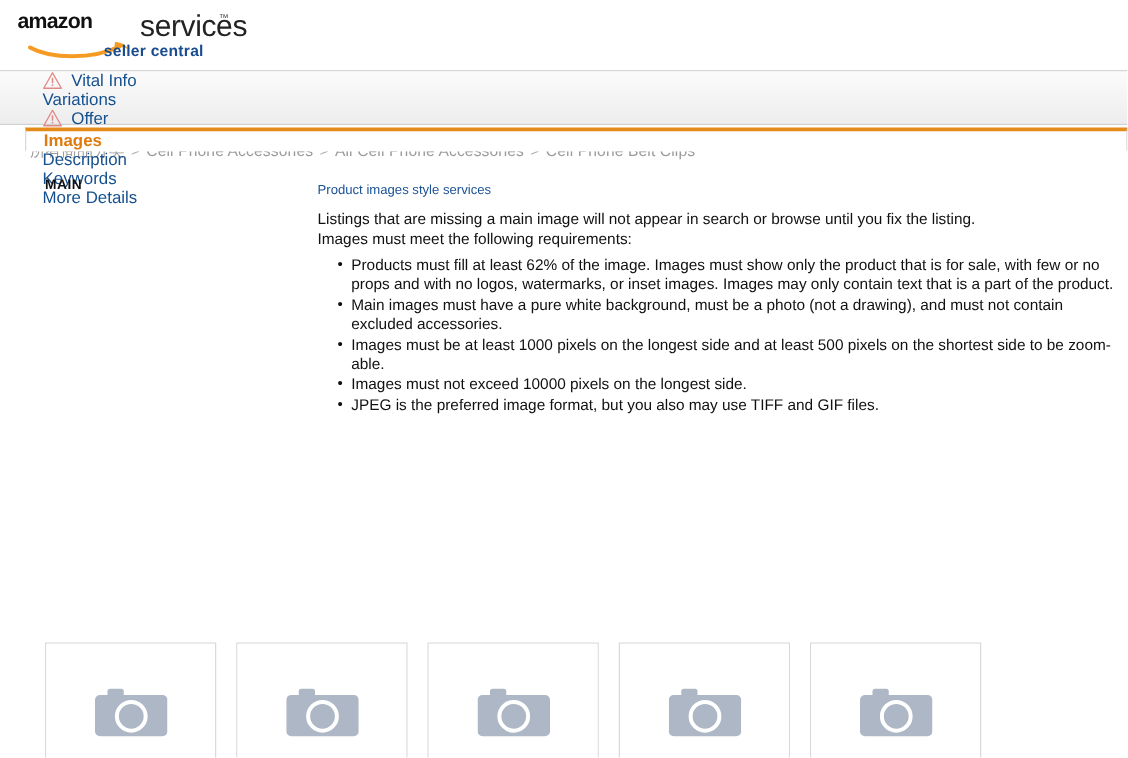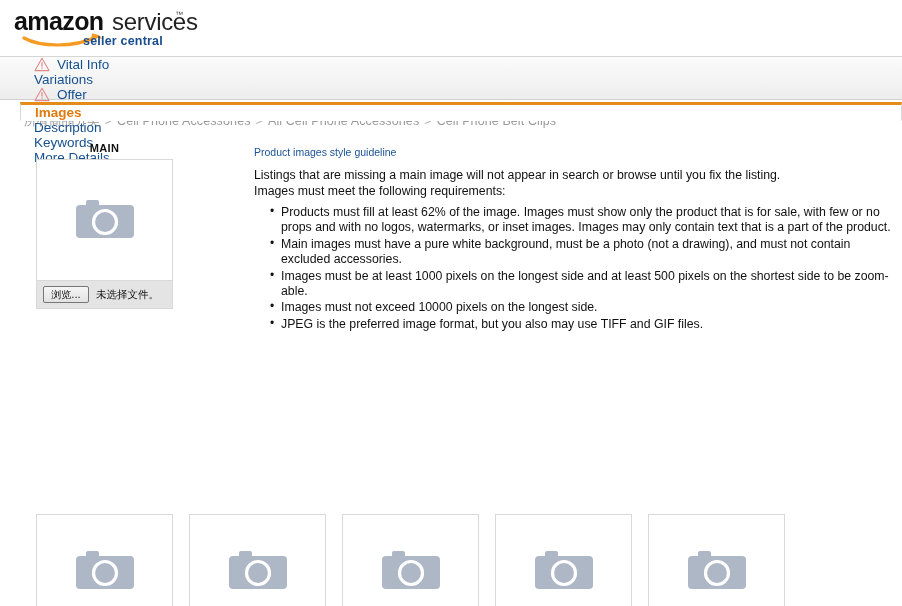--- a/index.html
+++ b/index.html
@@ -17,21 +17,21 @@
     background: #ffffff;
     position: relative;
   }
   #logo {
     position: absolute;
     left: 14px; top: 7px;
     width: 170px; height: 42px;
   }
   .logo-amazon {
     position: absolute; left: 0; top: 0;
-    font-size: 25px; font-weight: bold;
+    font-size: 17px; font-weight: bold;
     color: #111111;
     letter-spacing: -0.6px;
     font-family: "Liberation Sans", sans-serif;
   }
   .logo-services {
     position: absolute; left: 98px; top: 1px;
     font-size: 24px; font-weight: normal;
     color: #232323;
     letter-spacing: -0.3px;
   }
@@ -261,37 +261,24 @@
       <span>More Details</span>
     </div>
   </div>
 
 <div id="breadcrumb"><span class="crumb cjk">所有商品分类</span><span class="sep">&gt;</span><span class="crumb">Cell Phone Accessories</span><span class="sep">&gt;</span><span class="crumb">All Cell Phone Accessories</span><span class="sep">&gt;</span><span class="crumb">Cell Phone Belt Clips</span></div>
 
 <div id="content">
 
   <div style="position:absolute; left:36px; top:2px;">
     <div class="slot-label">MAIN</div>
-    <div class="img-slot" id="main-slot">
-      <div class="img-canvas">
-        <svg class="cam" viewBox="0 0 58 44">
-          <rect x="10" y="2" width="13" height="8" rx="2" fill="#aeb7c6"></rect>
-          <rect x="0" y="7" width="58" height="33" rx="4" fill="#aeb7c6"></rect>
-          <circle cx="29" cy="24" r="11.5" fill="none" stroke="#ffffff" stroke-width="3.2"></circle>
-        </svg>
-      </div>
-      <div class="file-row">
-        <div class="browse-btn">浏览...</div>
-        <div class="file-status">未选择文件。</div>
-      </div>
-    </div>
   </div>
 
   <div id="guide">
-    <a id="guide-link">Product images style guideline</a>
+    <a id="guide-link">Product images style services</a>
     <div id="guide-intro">
         <div class="guide-line">Listings that are missing a main image will not appear in search or browse until you fix the listing.</div>
         <div class="guide-line">Images must meet the following requirements:</div>
       </div>
     <ul id="guide-list">
         <li>Products must fill at least 62% of the image. Images must show only the product that is for sale, with few or no props and with no logos, watermarks, or inset images. Images may only contain text that is a part of the product.</li>
         <li>Main images must have a pure white background, must be a photo (not a drawing), and must not contain excluded accessories.</li>
         <li>Images must be at least 1000 pixels on the longest side and at least 500 pixels on the shortest side to be zoom-able.</li>
         <li>Images must not exceed 10000 pixels on the longest side.</li>
         <li>JPEG is the preferred image format, but you also may use TIFF and GIF files.</li>

